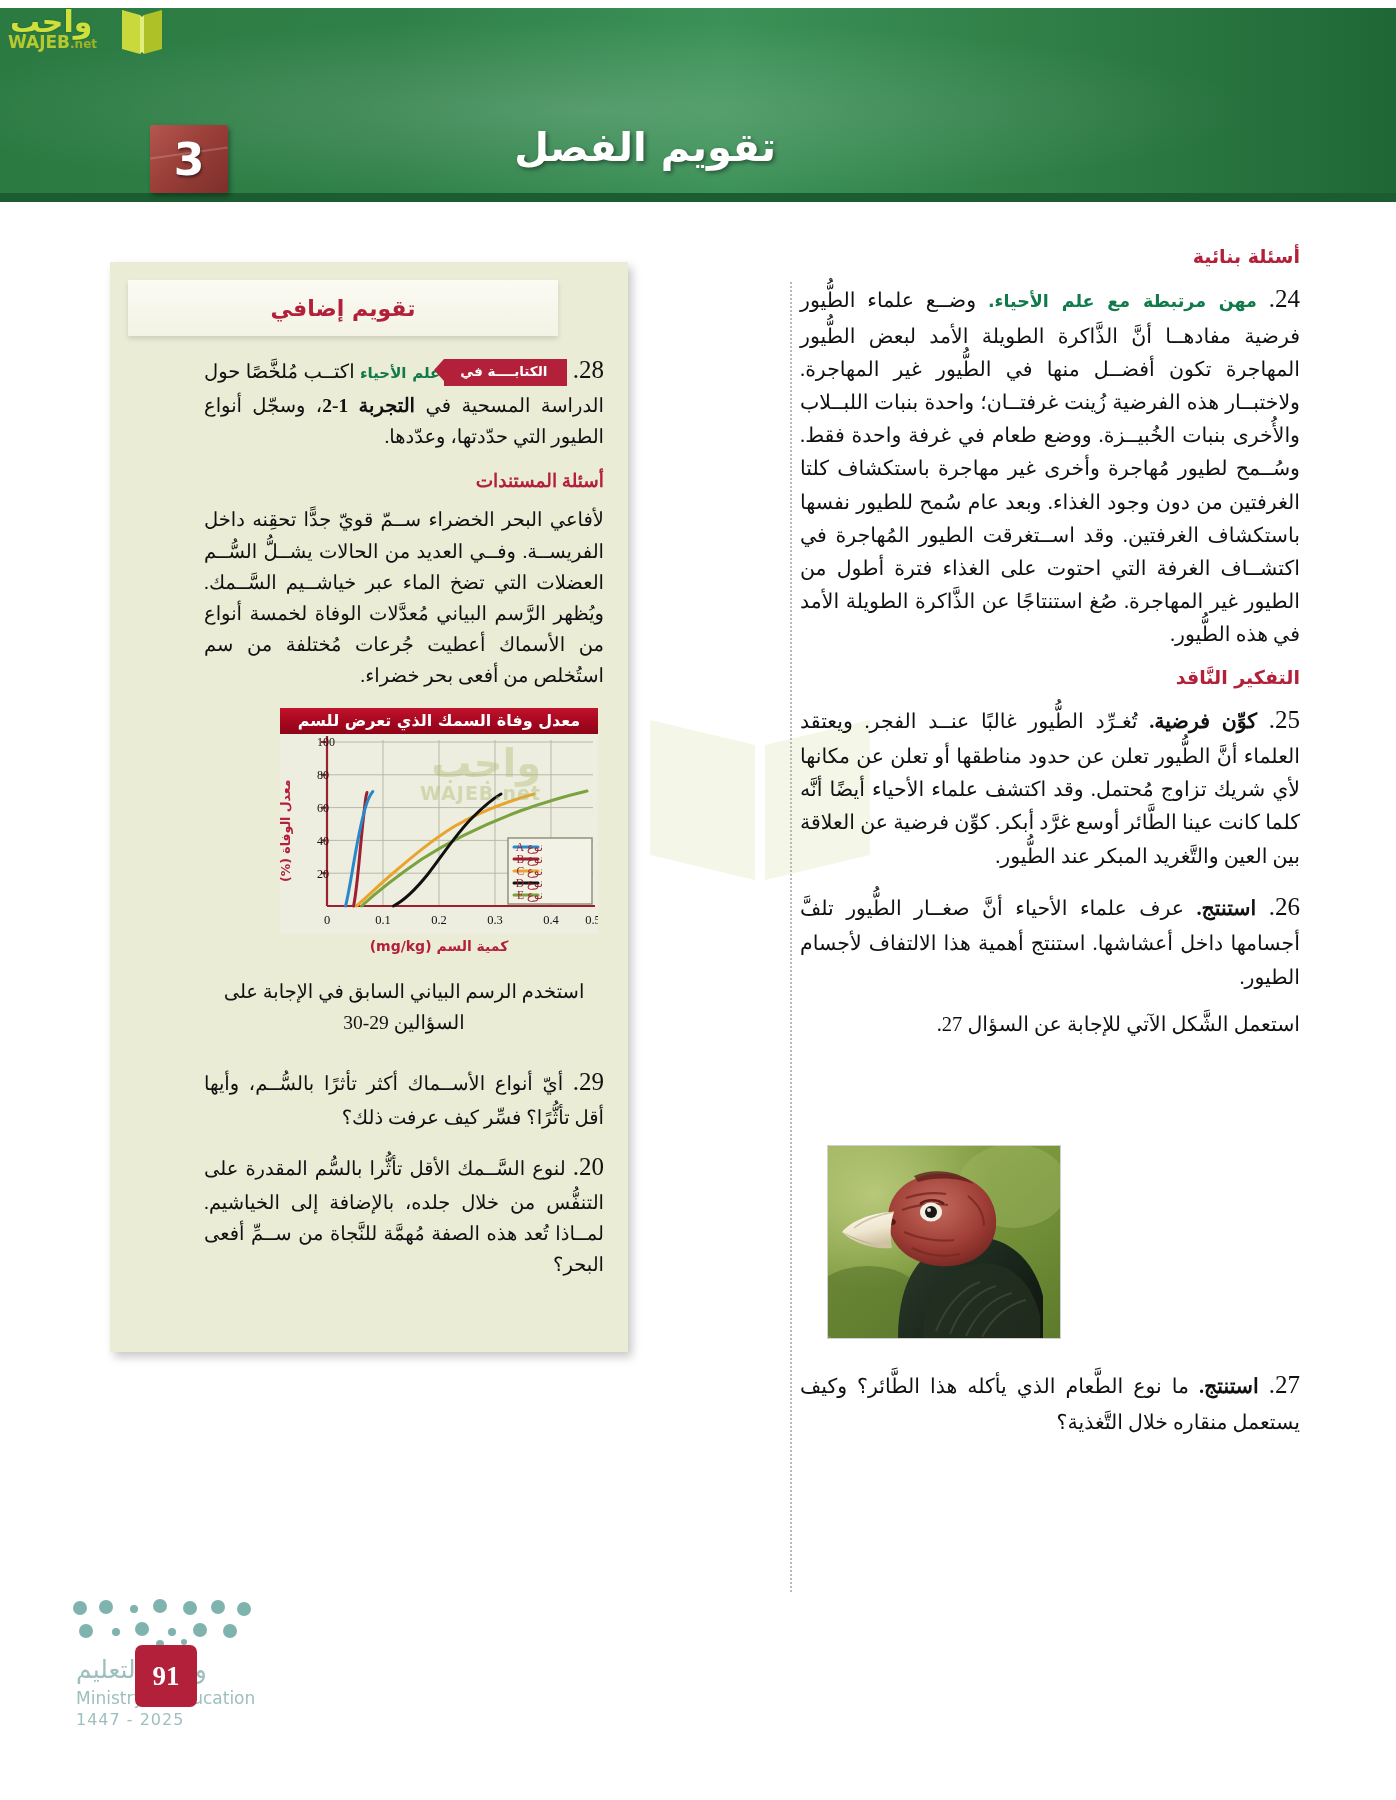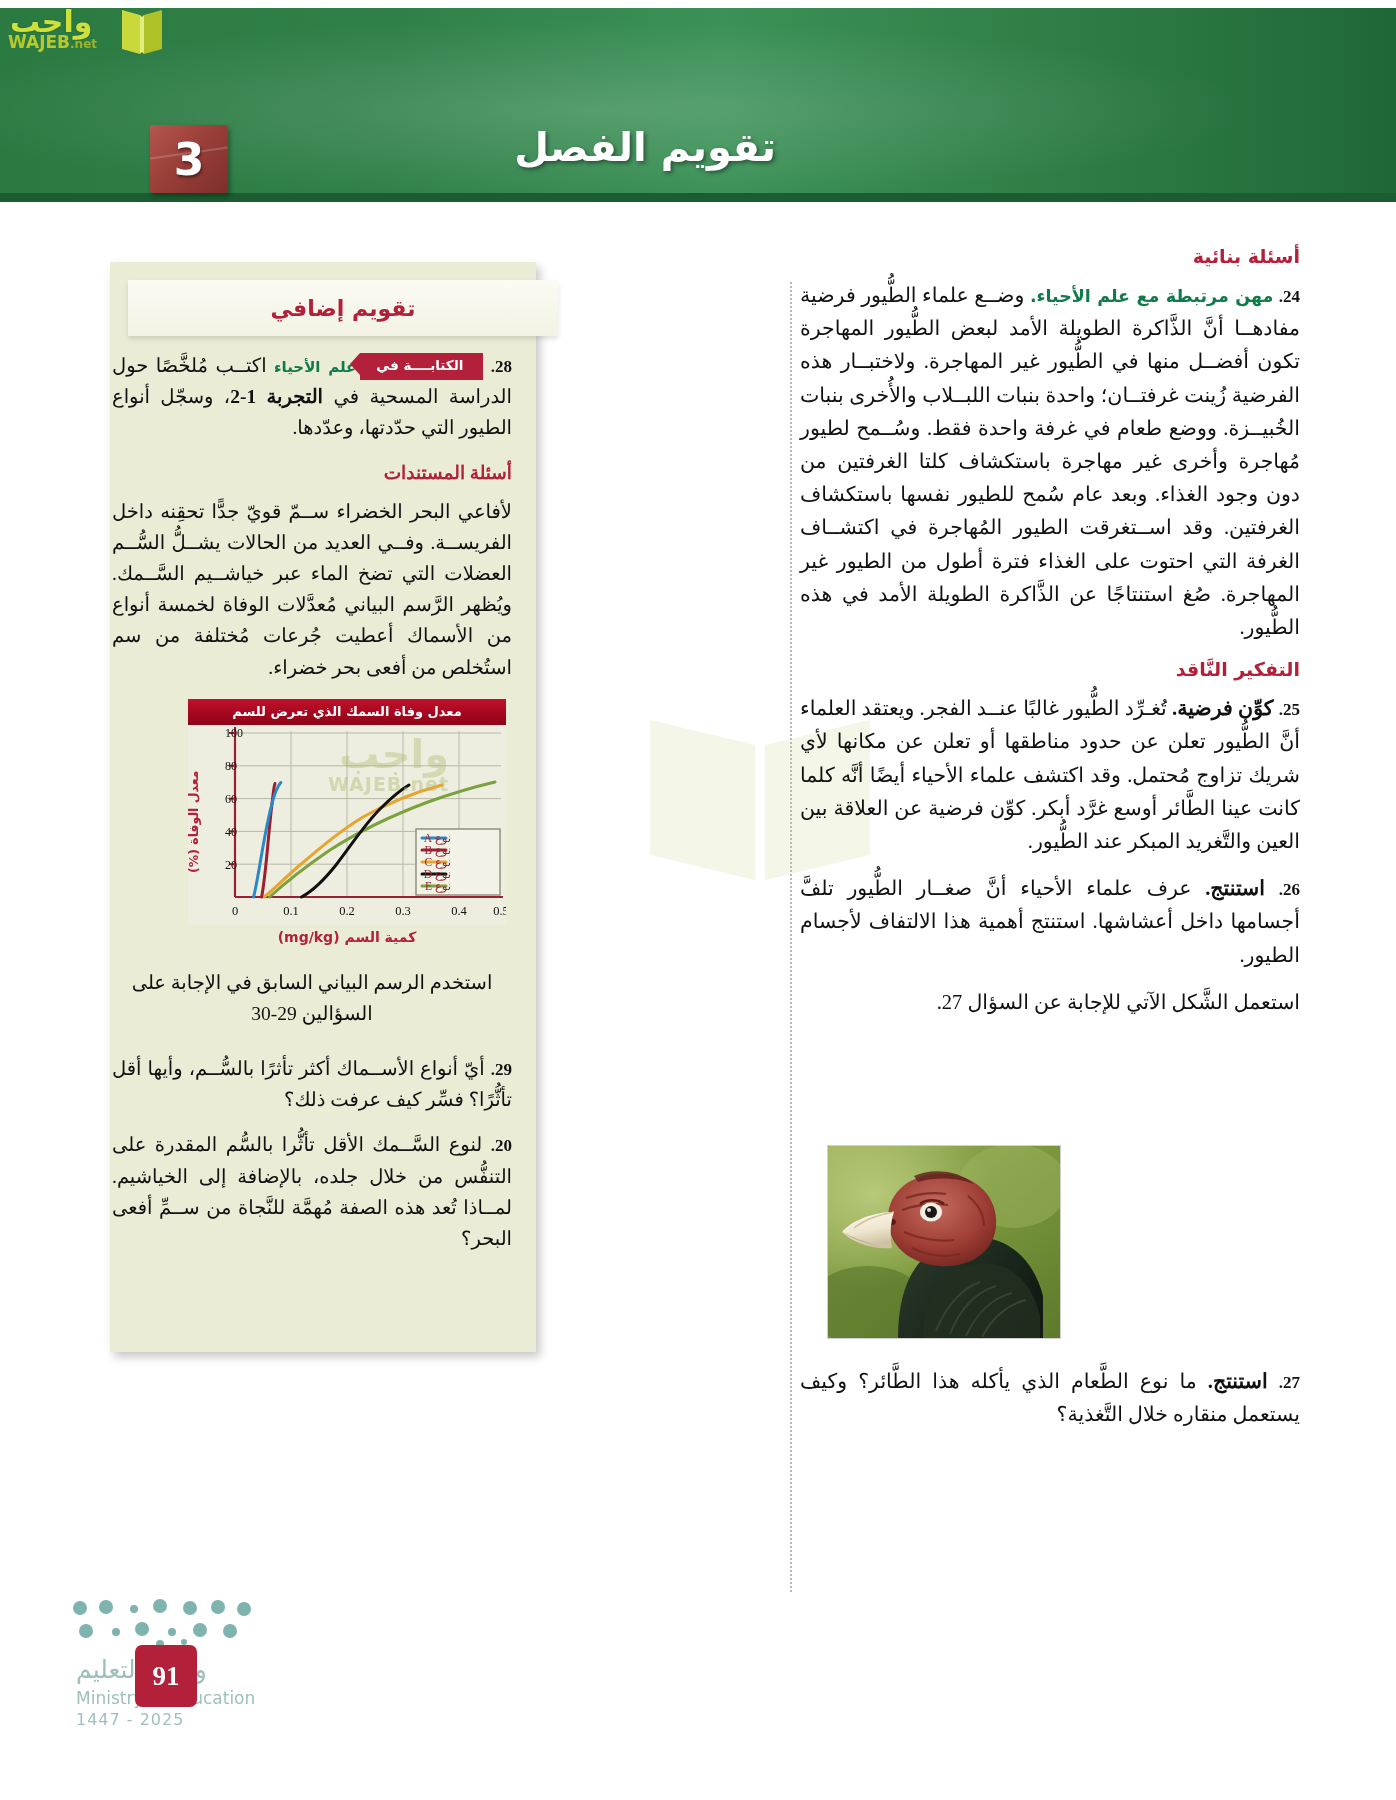--- a/index.html
+++ b/index.html
@@ -144,22 +144,22 @@
   }
   .q {
     font-size: 20.5px;
     line-height: 1.62;
     color: #111;
     margin: 0 0 14px 0;
     text-align: justify;
   }
   .q .num {
     font-family: "Liberation Serif", serif;
-    font-weight: bold;
-    font-size: 17px;
+    font-weight: normal;
+    font-size: 25px;
   }
   .q .lead-green {
     color: #117a4a;
     font-family: "DejaVu Sans", sans-serif;
     font-weight: bold;
     font-size: 17.5px;
   }
   .q .lead-black {
     font-weight: bold;
   }
@@ -191,21 +191,21 @@
     top: 1365px;
     width: 500px;
     direction: rtl;
   }
 
   
   .side-panel {
     position: absolute;
     left: 110px;
     top: 262px;
-    width: 426px;
+    width: 518px;
     height: 1090px;
     background: #ebecd6;
     box-shadow: 4px 5px 9px rgba(0,0,0,0.22);
     direction: rtl;
   }
   .side-head {
     position: absolute;
     left: 18px;
     top: 18px;
     width: 430px;
@@ -282,21 +282,21 @@
     height: 26px;
     background: linear-gradient(180deg, #c2122c 0%, #a5071f 55%, #8d0418 100%);
     display: flex;
     align-items: center;
     justify-content: center;
     margin-right: 6px;
   }
   .chart-title-bar span {
     color: #fff;
     font-family: "DejaVu Sans", sans-serif;
-    font-size: 13px;
+    font-size: 16px;
     font-weight: bold;
     white-space: nowrap;
   }
   .plot-area {
     position: relative;
     width: 318px;
     height: 200px;
     margin-right: 6px;
     background: #edeee0;
   }

